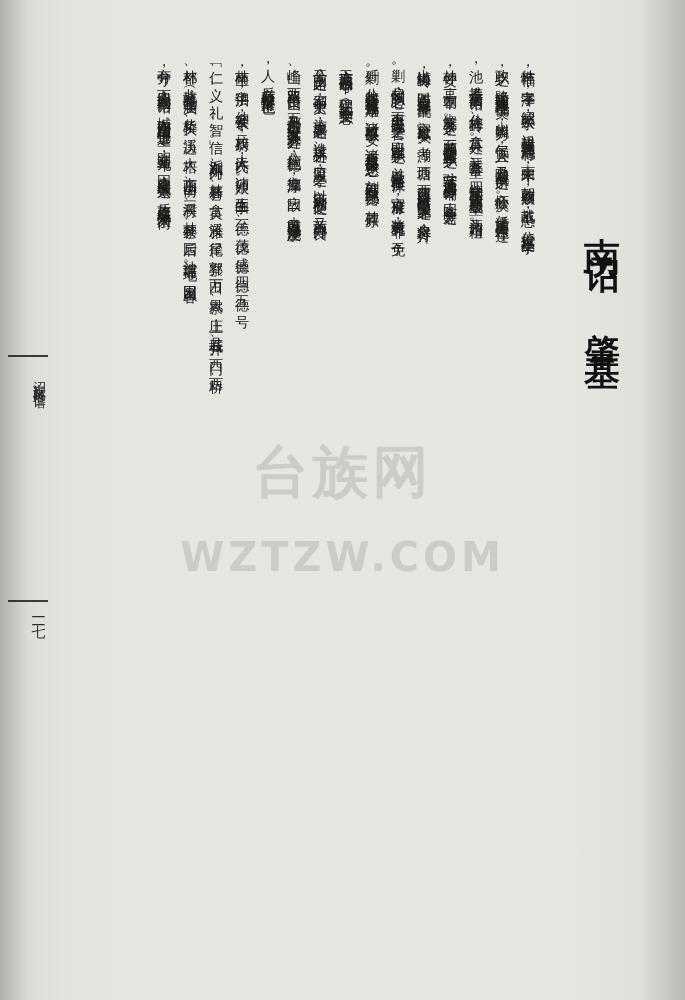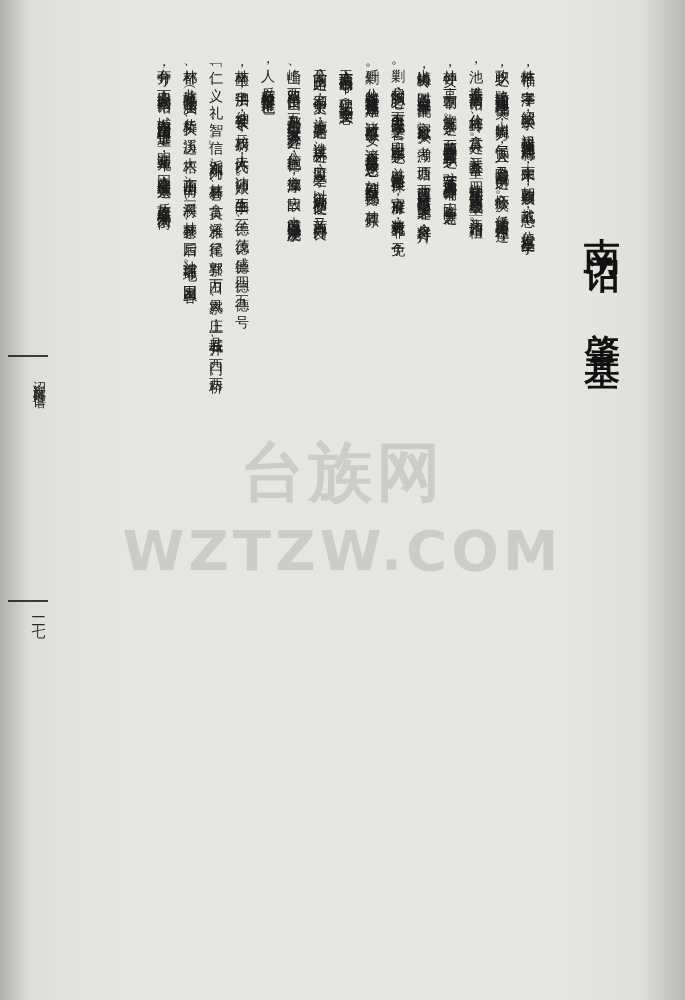--- a/index.html
+++ b/index.html
@@ -33,22 +33,22 @@
     left:0;right:0;
     top:430px;
     text-align:center;
     font-family:"DejaVu Sans", sans-serif;
     font-weight:bold;
     color:rgba(150,150,150,0.33);
     letter-spacing:4px;
     pointer-events:none;
     user-select:none;
   }
-  .wm-cn{font-size:64px;line-height:84px;}
-  .wm-en{font-size:56px;line-height:62px;margin-top:6px;}
+  .wm-cn{font-size:56px;line-height:84px;}
+  .wm-en{font-size:40px;line-height:62px;margin-top:12px;}
 
   
   .body-cols{
     position:absolute;
     top:58px;
     left:60px;
     right:28px;
     height:900px;
     display:flex;
     flex-direction:row-reverse;

